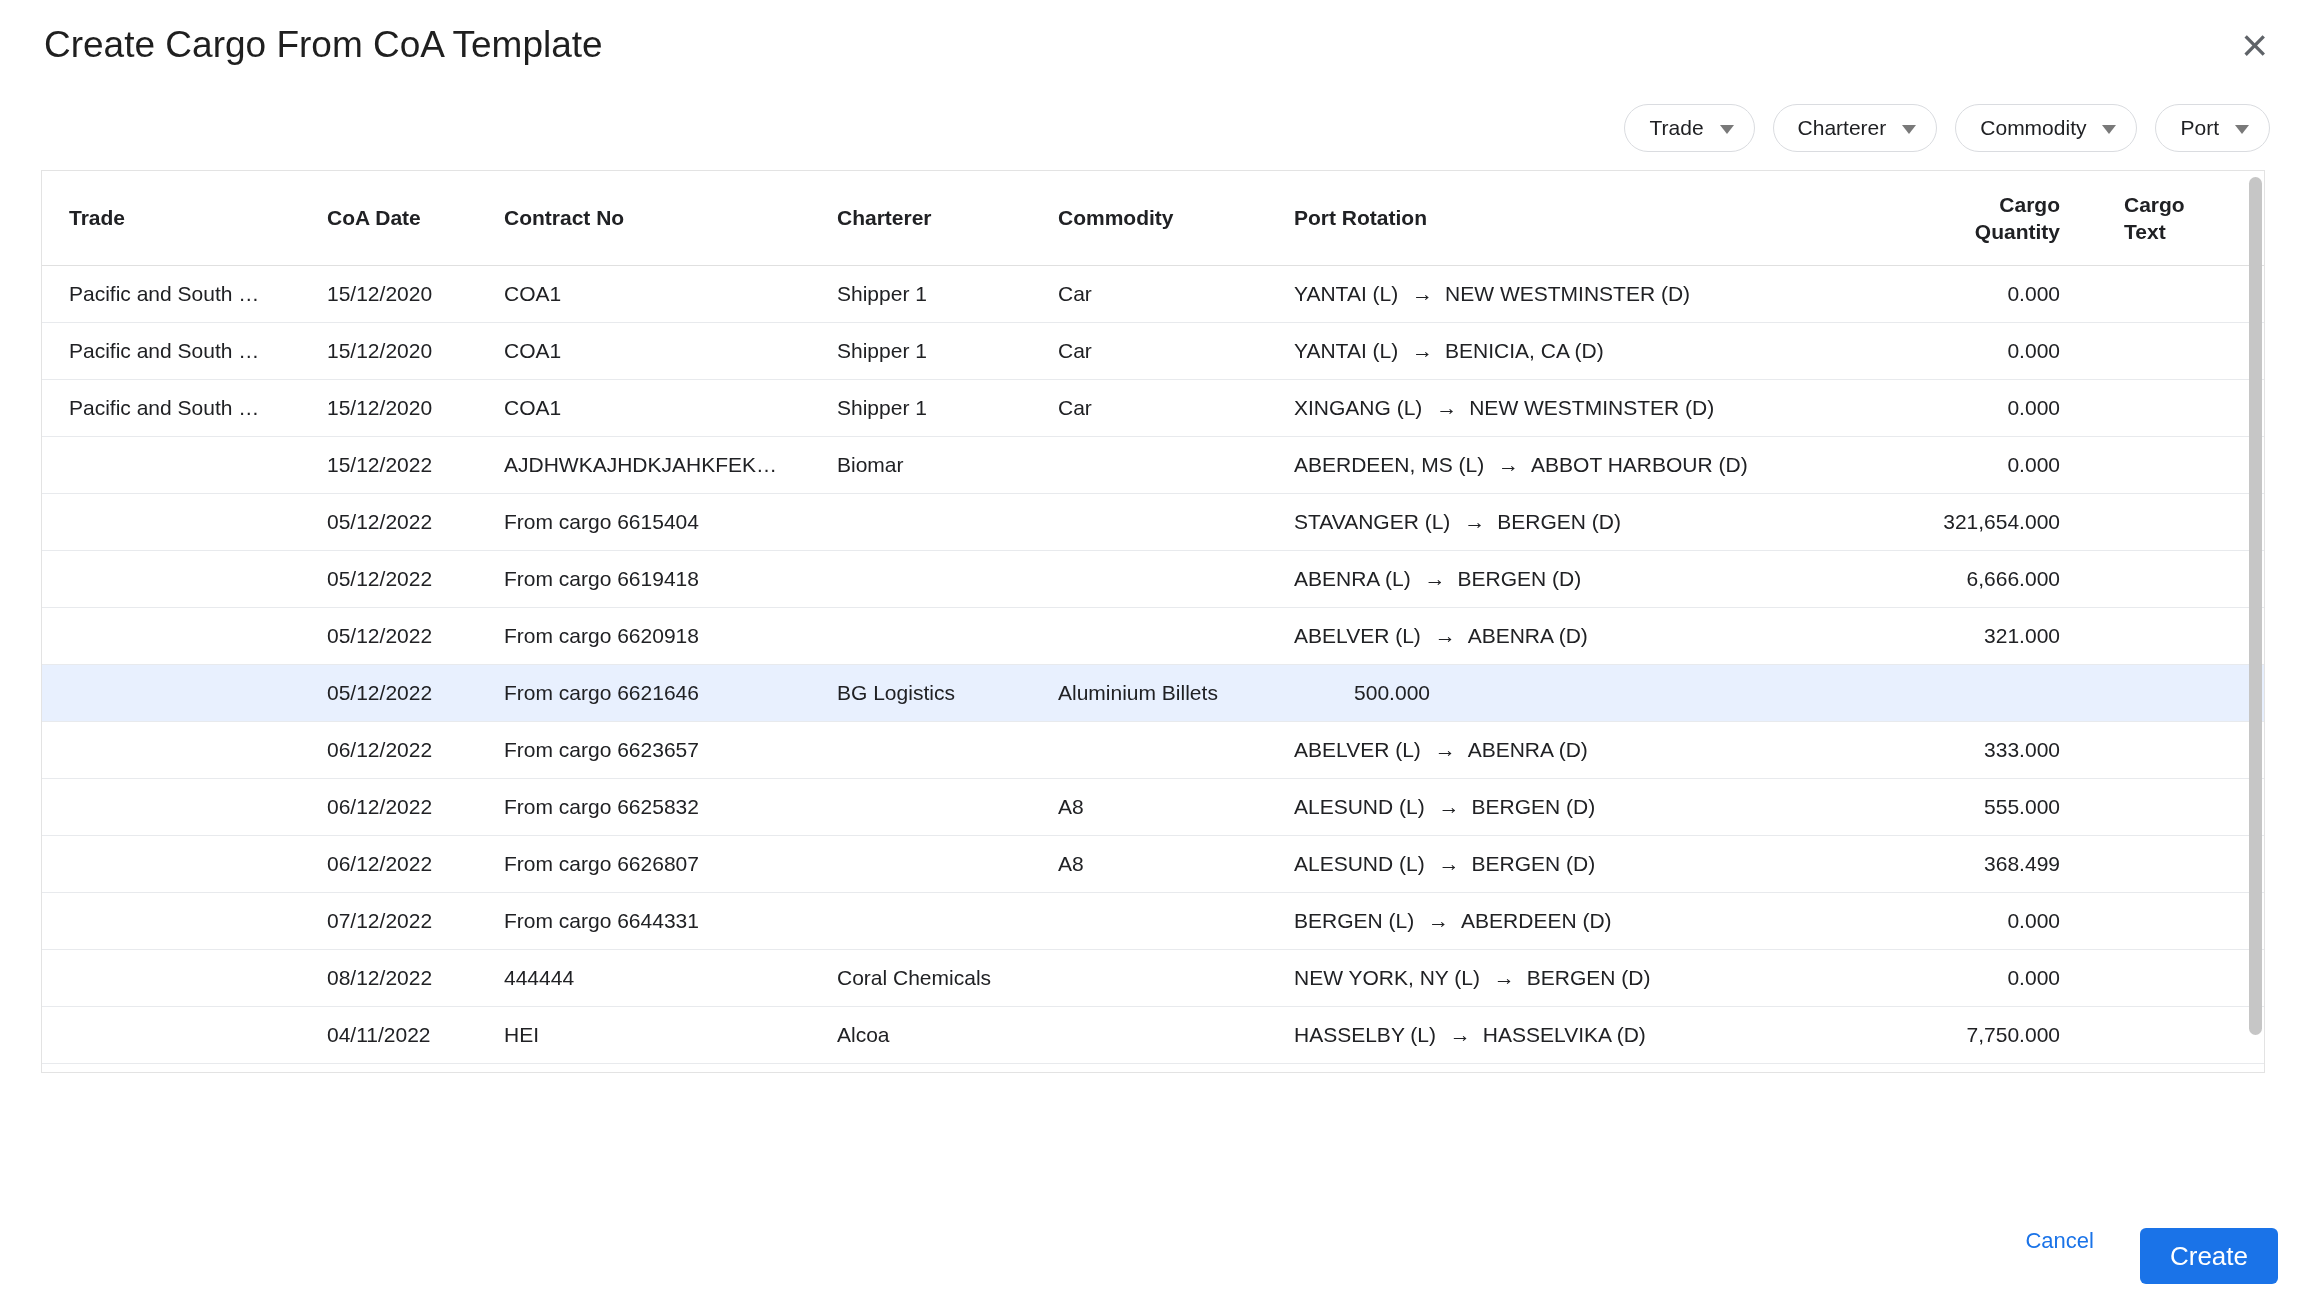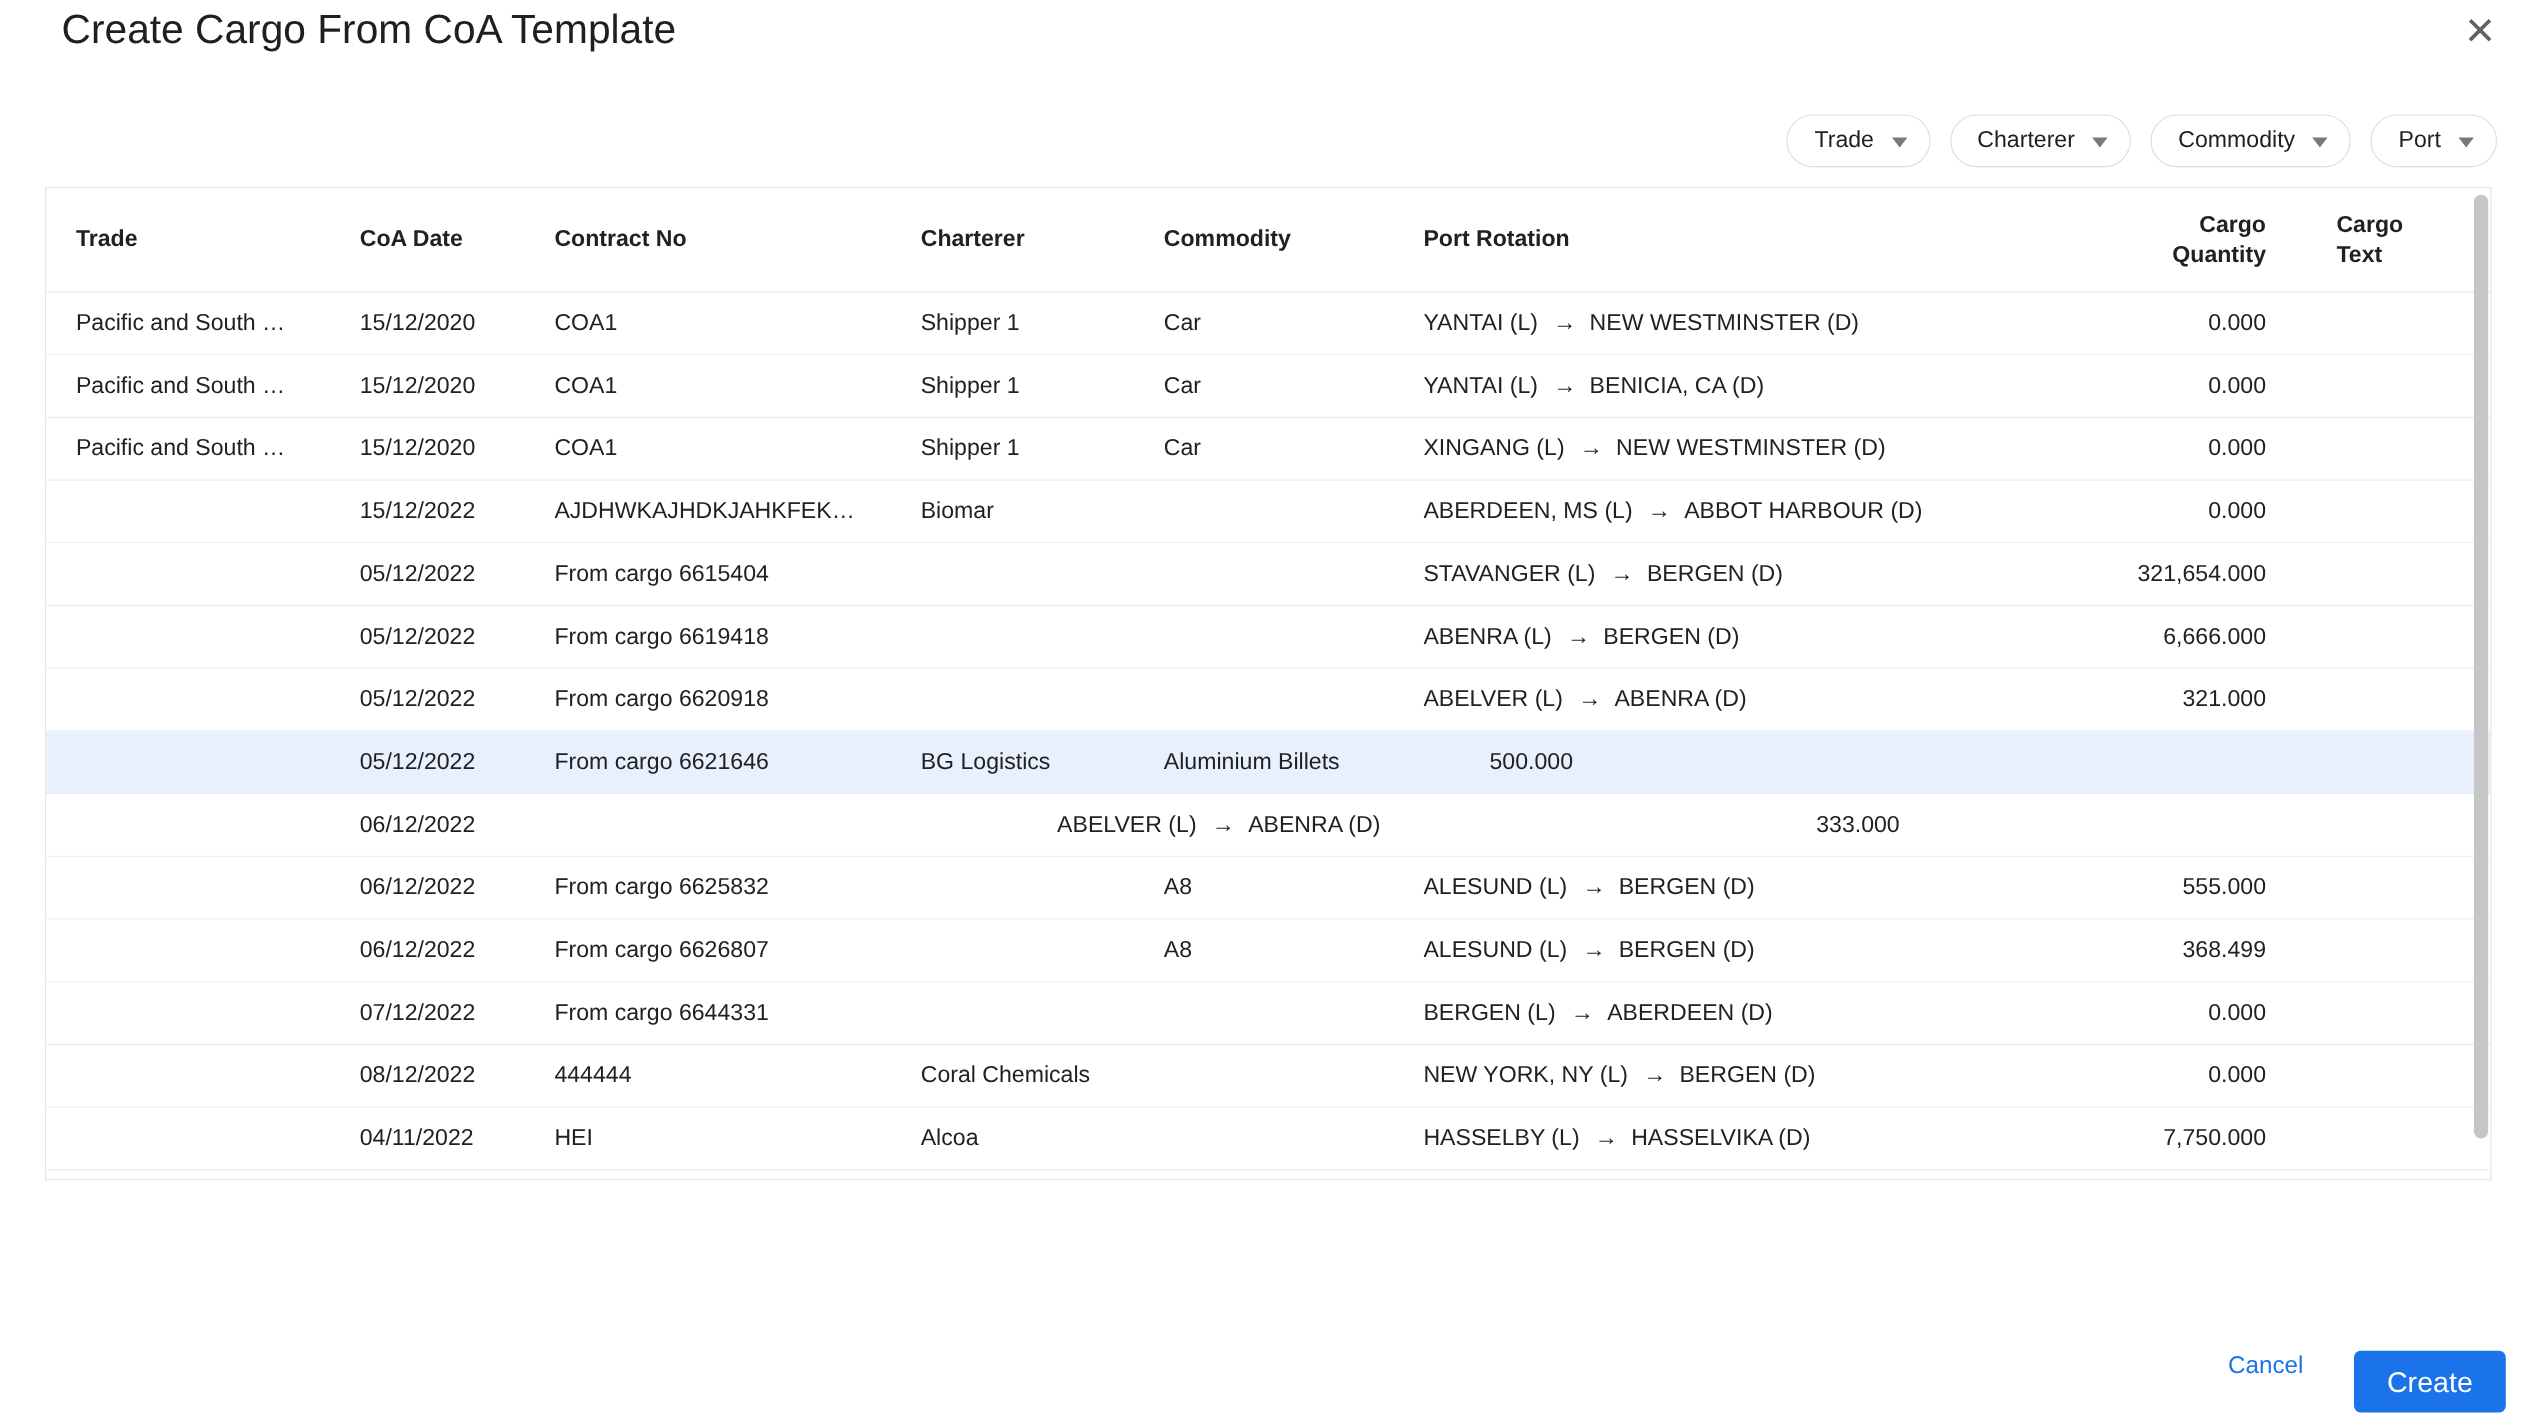--- a/index.html
+++ b/index.html
@@ -7,22 +7,22 @@
     width:2304px; height:1296px;
     background:#ffffff;
     font-family:"Liberation Sans", sans-serif;
     color:#202124;
     overflow:hidden;
   }
   .modal { position:relative; width:2304px; height:1296px; background:#fff; }
 
   
   .modal-header {
-    position:absolute; top:4px; left:44px; right:32px;
-    display:flex; justify-content:space-between; align-items:center;margin-left:12px;
+    position:absolute; top:22px; left:44px; right:32px;
+    display:flex; justify-content:space-between; align-items:center;
   }
   .modal-title { font-size:37px; font-weight:400; color:#1f1f1f; }
   .close-btn {
     font-size:46px; line-height:1; color:#5f6368; cursor:pointer;
     background:none; border:none; font-family:"Liberation Sans", sans-serif;
     padding:0 4px;
   }
 
   
   .filter-row { position:absolute; top:104px; right:34px; display:flex; gap:18px; }
@@ -220,20 +220,21 @@
           <div class="cell col-coa_date">05/12/2022</div>
           <div class="cell col-contract_no">From cargo 6621646</div>
           <div class="cell col-charterer">BG Logistics</div>
           <div class="cell col-commodity">Aluminium Billets</div>
           <div class="cell col-cargo_quantity">500.000</div>
           <div class="cell col-cargo_text"></div>
         </div>
         <div class="trow">
           <div class="cell col-trade"></div>
           <div class="cell col-coa_date">06/12/2022</div>
+          <div class="cell col-contract_no">From cargo 6623657</div>
           <div class="cell col-charterer"></div>
           <div class="cell col-commodity"></div>
           <div class="cell col-port_rotation"><span class="punit"><span>ABELVER (L)</span></span> <span class="punit"><span class="arrow">→</span><span>ABENRA (D)</span></span> </div>
           <div class="cell col-cargo_quantity">333.000</div>
           <div class="cell col-cargo_text"></div>
         </div>
         <div class="trow">
           <div class="cell col-trade"></div>
           <div class="cell col-coa_date">06/12/2022</div>
           <div class="cell col-contract_no">From cargo 6625832</div>

